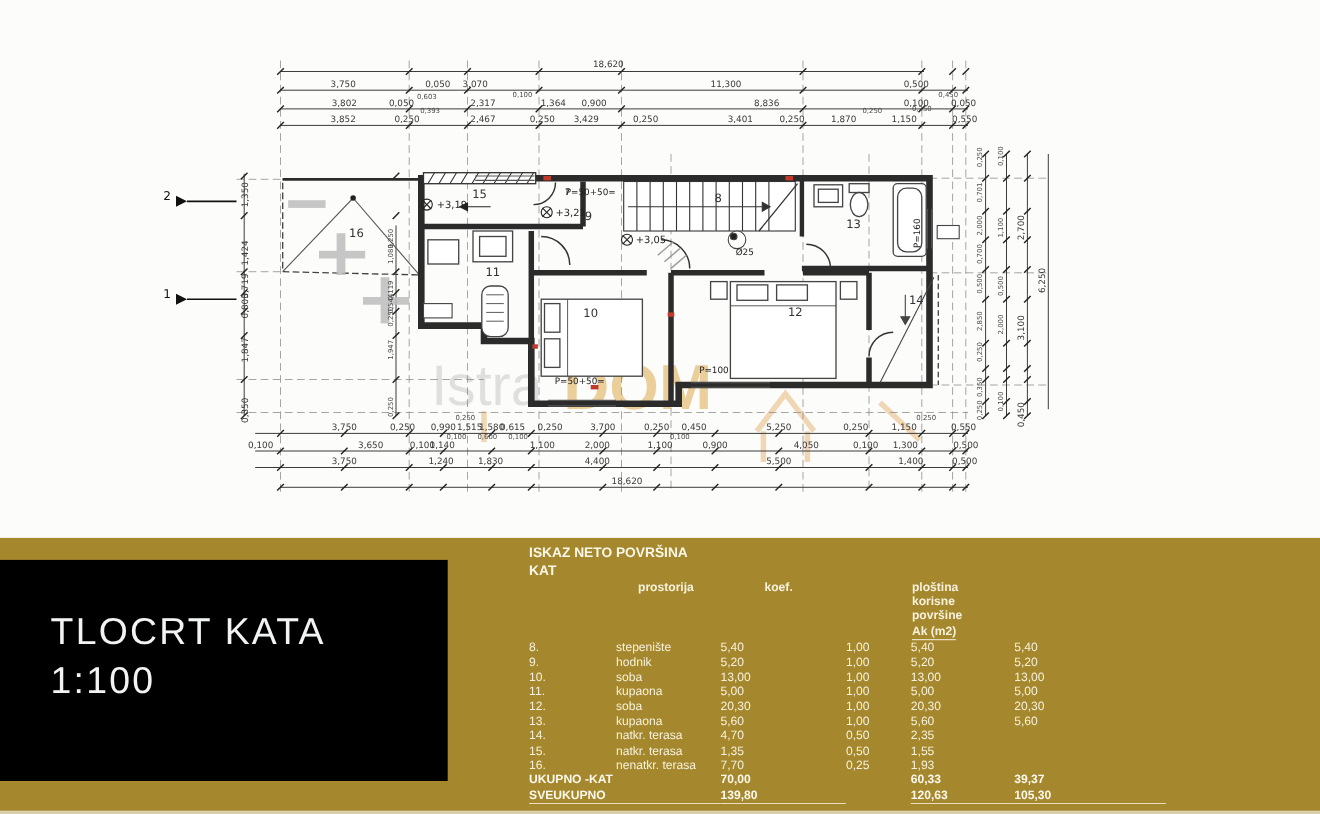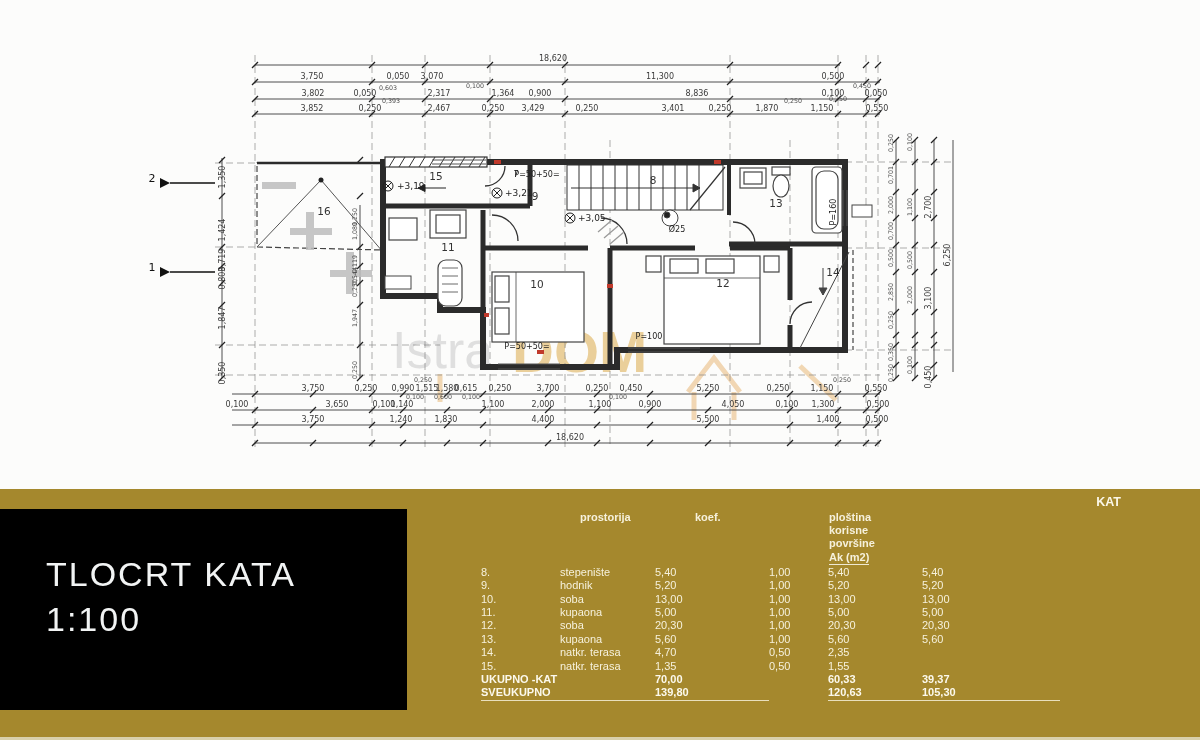--- a/index.html
+++ b/index.html
@@ -23,21 +23,21 @@
   #footer-edge{position:absolute;left:0;bottom:0;width:1200px;height:3px;background:#d9d0ab;}
   #title-box{position:absolute;left:0;top:20px;width:407px;height:201px;background:#000000;}
   #title-box .tb-line1{margin:46px 0 6px 46px;font-size:34px;font-weight:300;
         letter-spacing:2px;color:#f2f4f4;}
   #title-box .tb-line2{margin:0 15px 0 46px;font-size:34px;font-weight:300;
         letter-spacing:2px;color:#f2f4f4;}
 
   
   #area-table{position:absolute;left:481px;top:6px;width:640px;color:#f6f1dc;}
   #area-table .t-title{font-size:12.5px;font-weight:bold;color:#fbf7e8;margin-bottom:3px;}
-  #area-table .t-sub{font-size:12.5px;font-weight:bold;color:#fbf7e8;margin-bottom:2px;text-align:right;}
+  #area-table .t-sub{font-size:12.5px;font-weight:bold;color:#fbf7e8;margin-bottom:2px;}
   .tgrid{display:grid;grid-template-columns:79px 95px 114px 59px 94px 138px;column-gap:0;gap:20px;}
   .thead{font-size:11px;font-weight:bold;line-height:1.2;white-space:pre-line;margin-bottom:1px;}
   .thead .ak-underline{border-bottom:1px solid #efe9d2;display:inline-block;padding-bottom:0px;text-align:center;}
   .trow{display:grid;grid-template-columns:79px 95px 114px 59px 94px 138px;
         font-size:11px;line-height:13.4px;white-space:nowrap;}
   .trow.bold{font-weight:bold;color:#fcf9ec;}
   .trow.uline .tcell.u{border-bottom:1px solid rgba(250,245,225,.8);}
 </style>
 </head>
 <body>
@@ -520,20 +520,21 @@
 </svg>
 </div>
 
 <div id="footer-band">
   <div id="title-box">
     <div class="tb-line1">TLOCRT KATA</div>
     <div class="tb-line2">1:100</div>
   </div>
 
   <div id="area-table">
+    <div class="t-title">ISKAZ NETO POVRŠINA</div>
     <div class="t-sub">KAT</div>
     <div class="tgrid thead">
       <div></div>
       <div>prostorija</div>
       <div>koef.</div>
       <div><span>ploština
  korisne površine</span>
         <span class="ak-underline">Ak (m2)</span></div>
     </div>
     <div>
@@ -594,20 +595,28 @@
           <div class="tcell c5"></div>
         </div>
         <div class="trow">
           <div class="tcell c0">15.</div>
           <div class="tcell c1">natkr. terasa</div>
           <div class="tcell c2">1,35</div>
           <div class="tcell c3">0,50</div>
           <div class="tcell c4">1,55</div>
           <div class="tcell c5"></div>
         </div>
+        <div class="trow">
+          <div class="tcell c0">16.</div>
+          <div class="tcell c1">nenatkr. terasa</div>
+          <div class="tcell c2">7,70</div>
+          <div class="tcell c3">0,25</div>
+          <div class="tcell c4">1,93</div>
+          <div class="tcell c5"></div>
+        </div>
         <div class="trow bold">
           <div class="tcell c0">UKUPNO -KAT</div>
           <div class="tcell c1"></div>
           <div class="tcell c2">70,00</div>
           <div class="tcell c3"></div>
           <div class="tcell c4">60,33</div>
           <div class="tcell c5">39,37</div>
         </div>
         <div class="trow bold uline">
           <div class="tcell c0 u u">SVEUKUPNO</div>

